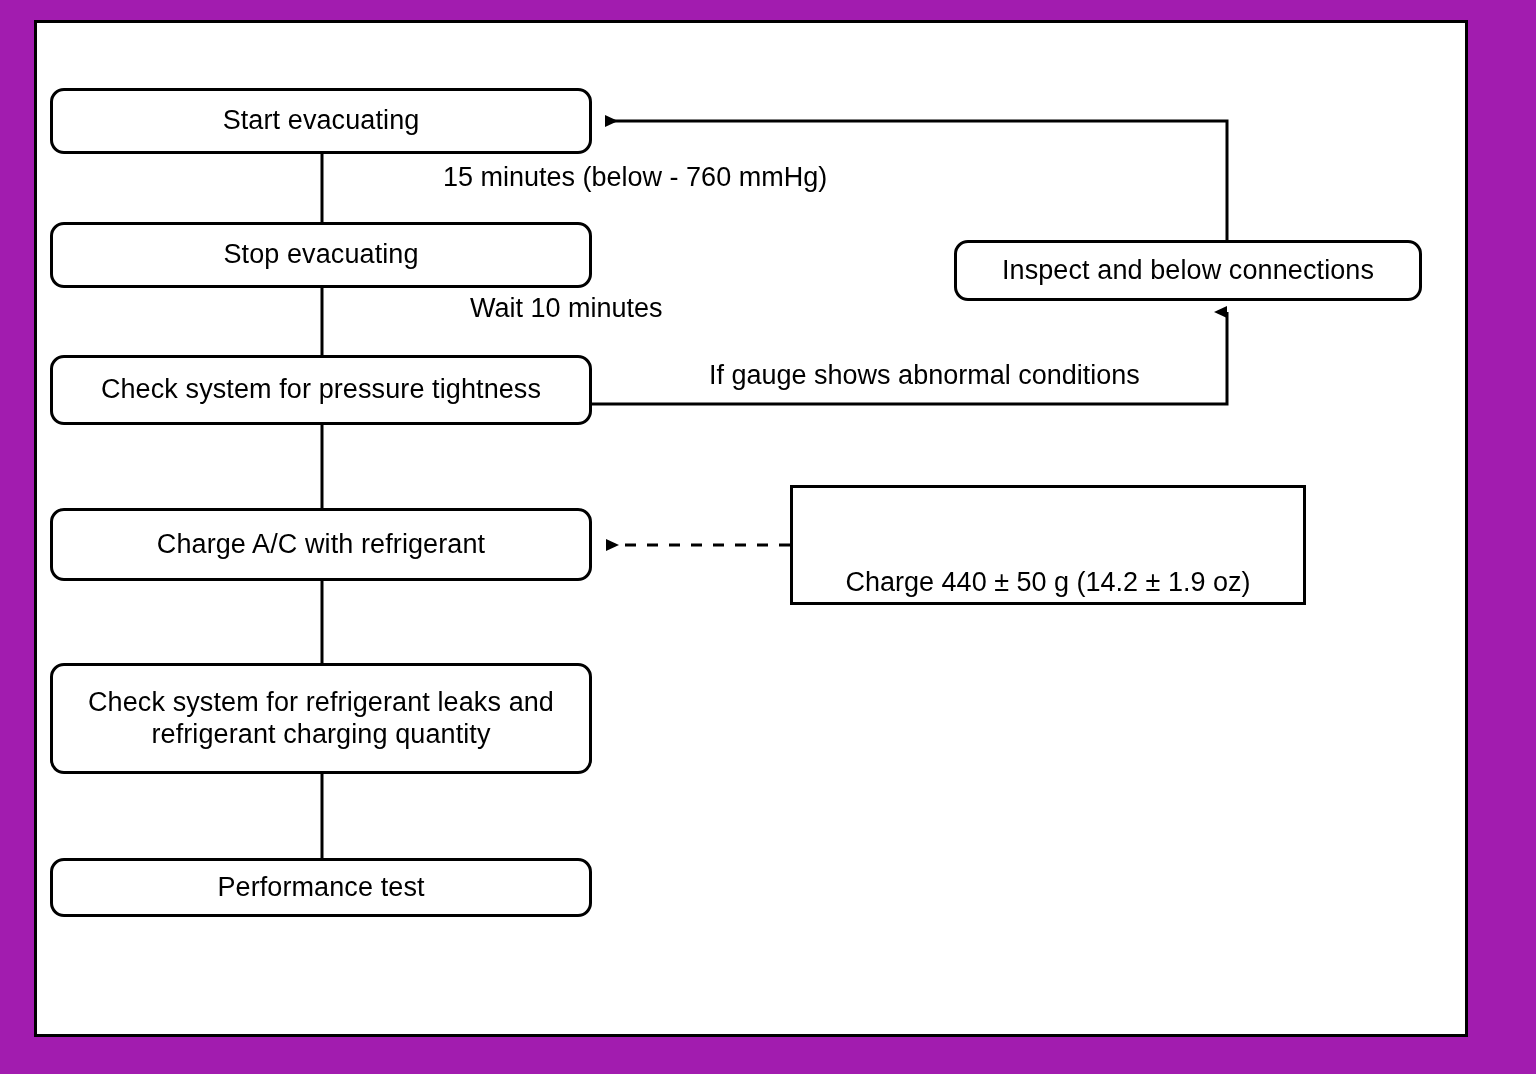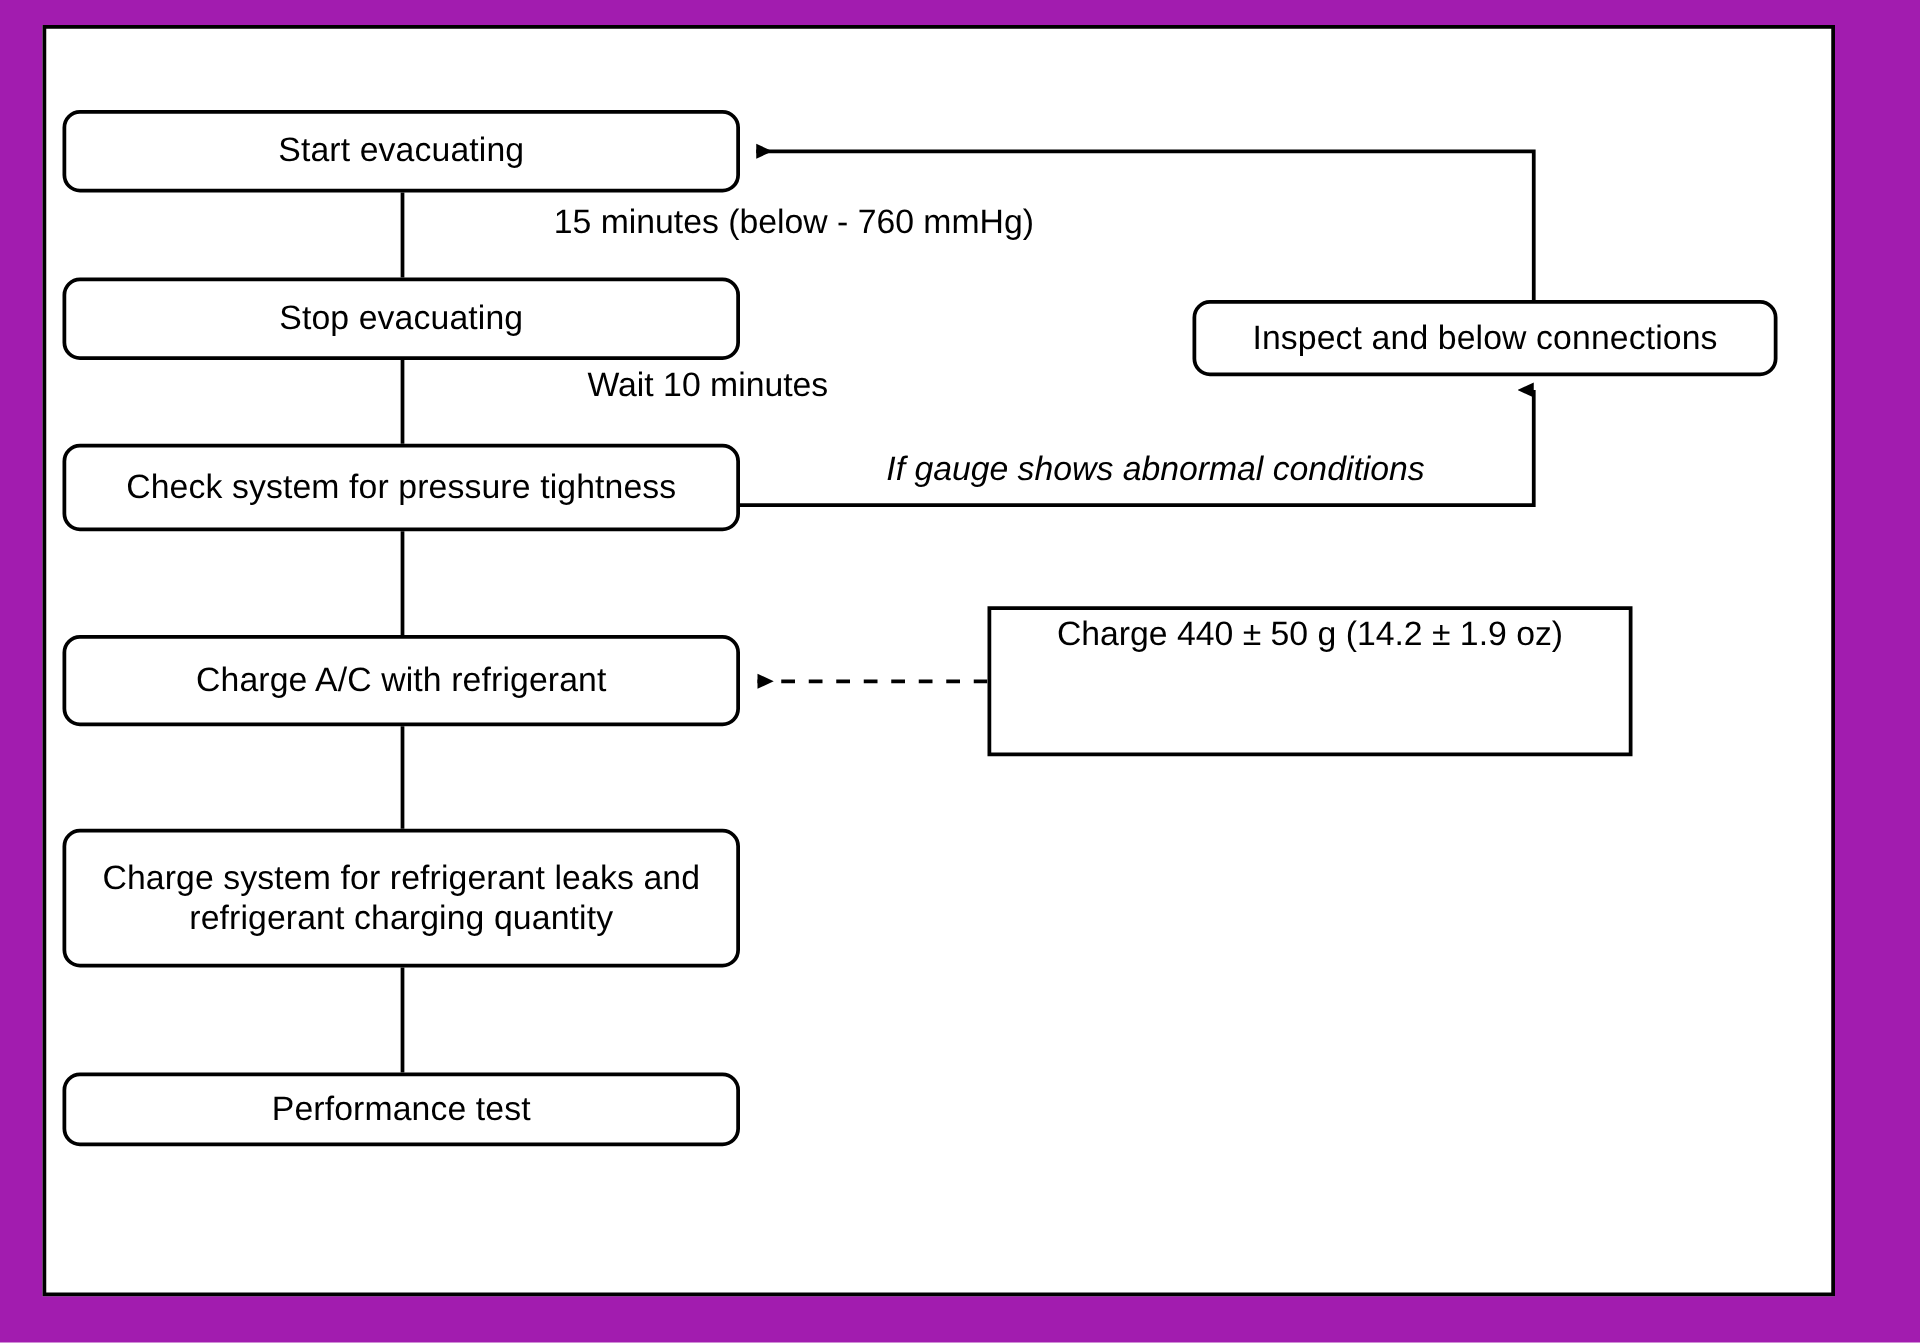--- a/index.html
+++ b/index.html
@@ -41,21 +41,21 @@
     padding:2px 10px;
   }
   
   .note{
     position:absolute;
     box-sizing:border-box;
     border:3px solid #000;
     border-radius:0;
     background:#fff;
     display:flex;
-    align-items:flex-start;
+    align-items:flex-end;
     justify-content:center;
     text-align:center;
     font-size:27px;
     line-height:1.3;
     padding:2px 12px;
   }
 
   
   .edge-label{
     position:absolute;
@@ -70,21 +70,21 @@
   #n-stop    {left:50px;  top:222px; width:542px; height:66px;}
   #n-check-pt{left:50px;  top:355px; width:542px; height:70px;}
   #n-charge  {left:50px;  top:508px; width:542px; height:73px;text-align:center;}
   #n-leaks   {left:50px;  top:663px; width:542px; height:111px;}
   #n-perf    {left:50px;  top:858px; width:542px; height:59px;}
   #n-inspect {left:954px; top:240px; width:468px; height:61px;}
   #n-note    {left:790px; top:485px; width:516px; height:120px;}
 
   #lbl-15min {left:443px; top:163px;}
   #lbl-wait  {left:470px; top:294px;}
-  #lbl-gauge {left:709px; top:361px;font-style:italic;}
+  #lbl-gauge {left:709px; top:361px;}
 </style>
 </head>
 <body>
 
 <div id="stage">
 
   <div class="frame"></div>
 
   <svg id="wires" viewBox="0 0 1536 1074">
     <defs>
@@ -128,21 +128,21 @@
   <div class="node" id="n-check-pt">
     <span>Check system for pressure tightness</span>
   </div>
 
   <div class="node" id="n-charge">
     <span>Charge A/C with refrigerant</span>
   </div>
 
   <div class="node" id="n-leaks">
     <div>
-      <div>Charge system for refrigerant leaks and</div>
+      <div>Check system for refrigerant leaks and</div>
       <div>refrigerant charging quantity</div>
     </div>
   </div>
 
   <div class="node" id="n-perf">
     <span>Performance test</span>
   </div>
 
   <div class="node" id="n-inspect">
     <span>Inspect and below connections</span>

